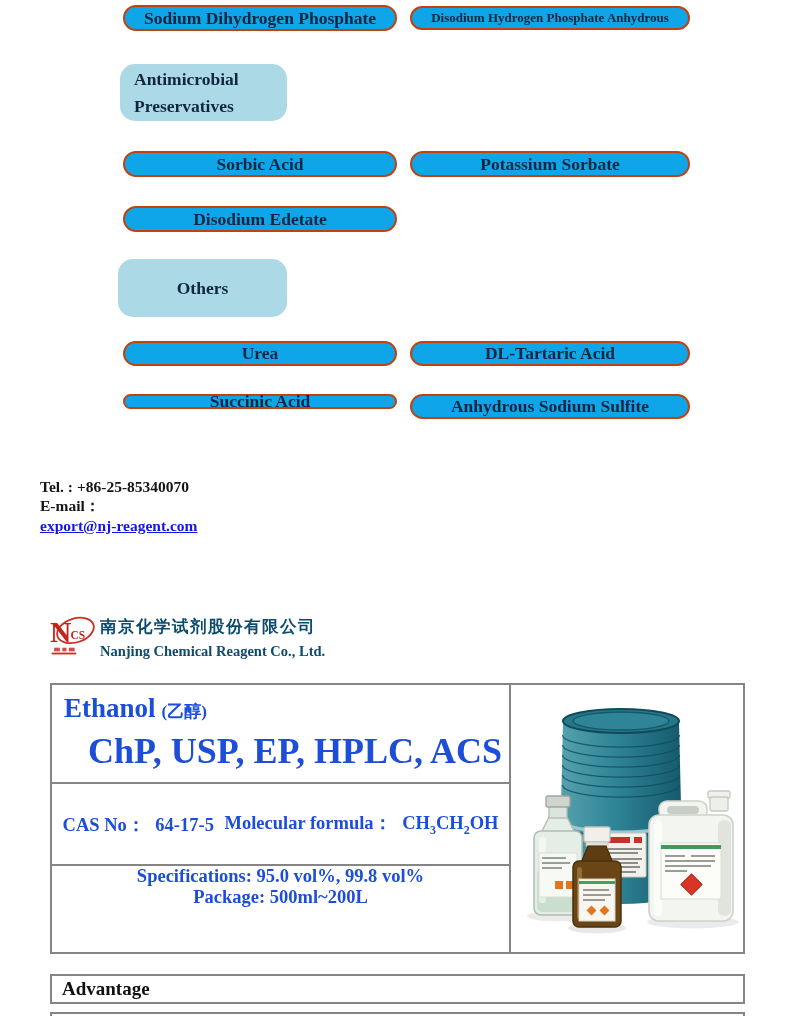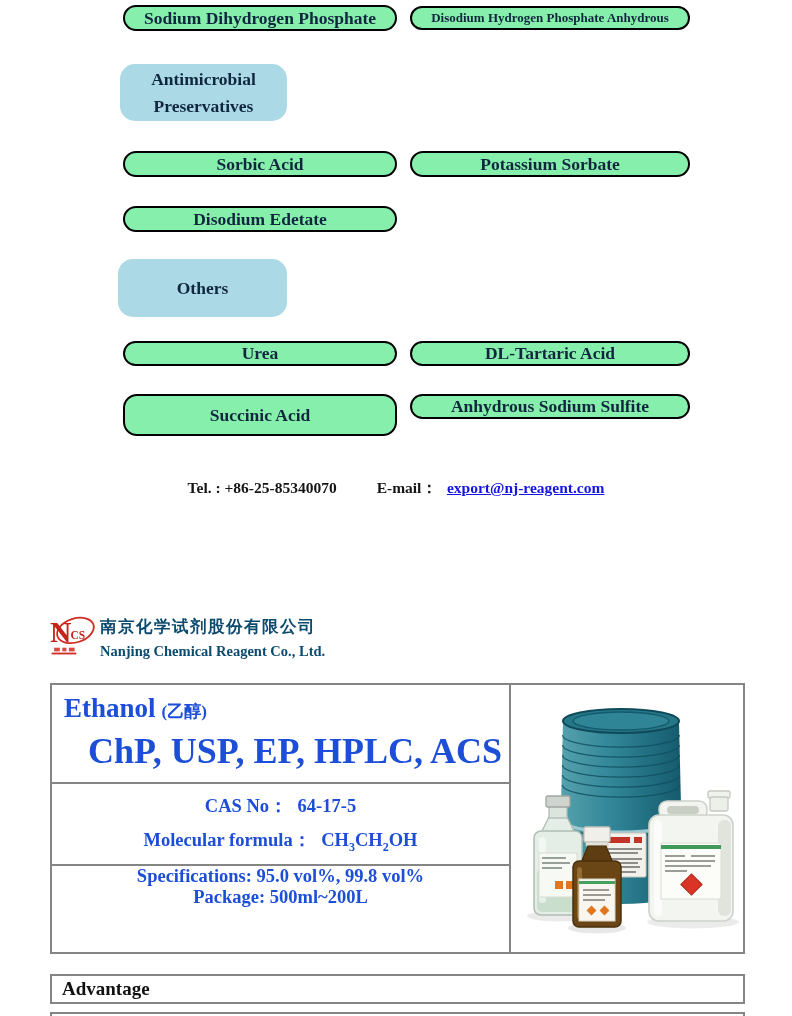--- a/index.html
+++ b/index.html
@@ -1,50 +1,50 @@
 <!DOCTYPE html>
 <html><head>
 <meta charset="utf-8">
 <style>
   html,body{margin:0;padding:0;background:#fff;}
   .page{position:relative;width:792px;height:1016px;background:#ffffff;overflow:hidden;
         font-family:"Liberation Serif","DejaVu Serif",serif;font-weight:700;}
 
   
-  .pill{position:absolute;box-sizing:border-box;background:#86efac;border:2px solid #000000;
+  .pill{position:absolute;box-sizing:border-box;background:#0ea5e9;border:2px solid #c2410c;
         border-radius:14px;display:flex;align-items:center;justify-content:center;
         font-size:17.5px;color:#10263F;white-space:nowrap;}
   .pill.small{font-size:13px;}
 
   
   .hdrbox{position:absolute;box-sizing:border-box;background:#ABDAE6;border-radius:15px;
-          display:flex;align-items:center;justify-content:center;text-align:center;
+          display:flex;align-items:center;justify-content:center;text-align:left;
           font-size:17.5px;line-height:1.5;color:#10263F;padding:0 14px;}
 
   
   .contact{position:absolute;left:0;top:478px;width:100%;display:flex;justify-content:center;
-           align-items:baseline;font-size:15.5px;color:#151515;}
+           align-items:baseline;font-size:15.5px;color:#151515;flex-direction:column;}
   .contact .email-label{margin-left:40px;}
   .contact a{margin-left:10px;color:#1414E6;text-decoration:underline;cursor:pointer;}
 
   
   .logo{position:absolute;left:50px;top:611px;}
   .company-names{position:absolute;left:100px;top:616px;color:#0c4a6e;}
   .company-cn{font-size:16.5px;letter-spacing:1.5px;}
   .company-en{font-size:14.5px;margin-top:5px;}
 
   
   .ptable{position:absolute;left:50px;top:683px;width:695px;height:271px;box-sizing:border-box;
           border:2px solid #858585;display:grid;grid-template-columns:459px 1fr;
           grid-template-rows:99px 82px auto;background:#fff;color:#1d4ed8;}
   .cell{box-sizing:border-box;}
   .c-title{grid-column:1;grid-row:1;border-right:2px solid #858585;border-bottom:2px solid #858585;
            padding:8px 0 0 12px;}
   .c-mid{grid-column:1;grid-row:2;border-right:2px solid #858585;border-bottom:2px solid #858585;
-         display:flex;flex-direction:column;justify-content:space-evenly;align-items:center;font-size:18.5px;}
+         display:flex;flex-direction:row;justify-content:space-evenly;align-items:center;font-size:18.5px;}
   .c-bot{grid-column:1;grid-row:3;border-right:2px solid #858585;
          display:flex;flex-direction:column;justify-content:flex-start;align-items:center;font-size:18.5px;}
   .c-photo{grid-column:2;grid-row:1 / span 3;display:flex;align-items:center;justify-content:center;}
   .pname{font-size:27px;}
   .pname-cn{font-size:17px;margin-left:6px;}
   .grades{font-size:36px;margin-top:6px;margin-left:24px;}
   .kv .v{margin-left:10px;}
   sub{font-size:12px;}
 
   
@@ -65,21 +65,21 @@
   <div class="hdrbox" style="left:120px;top:64px;width:167px;height:57px">Antimicrobial Preservatives</div>
 
   <div class="pill" style="left:123px;top:151px;width:274px;height:26px">Sorbic Acid</div>
   <div class="pill" style="left:410px;top:151px;width:280px;height:26px">Potassium Sorbate</div>
   <div class="pill" style="left:123px;top:206px;width:274px;height:26px">Disodium Edetate</div>
 
   <div class="hdrbox" style="left:118px;top:259px;width:169px;height:58px">Others</div>
 
   <div class="pill" style="left:123px;top:341px;width:274px;height:25px">Urea</div>
   <div class="pill" style="left:410px;top:341px;width:280px;height:25px">DL-Tartaric Acid</div>
-  <div class="pill" style="left:123px;top:394px;width:274px;height:42px">Succinic Acid</div>
+  <div class="pill" style="left:123px;top:394px;width:274px;height:15px">Succinic Acid</div>
   <div class="pill" style="left:410px;top:394px;width:280px;height:25px">Anhydrous Sodium Sulfite</div>
 
   <div class="contact">
     <span>Tel. : +86-25-85340070</span>
     <span class="email-label">E-mail：</span>
     <a href="#" class="email-link">export@nj-reagent.com</a>
   </div>
 
   <svg class="logo" viewBox="0 0 56 62" width="46" height="52">
     <ellipse cx="31" cy="23" rx="23" ry="14.5" fill="none" stroke="#CF2D24" stroke-width="2.2" transform="rotate(-18 31 23)"></ellipse>

